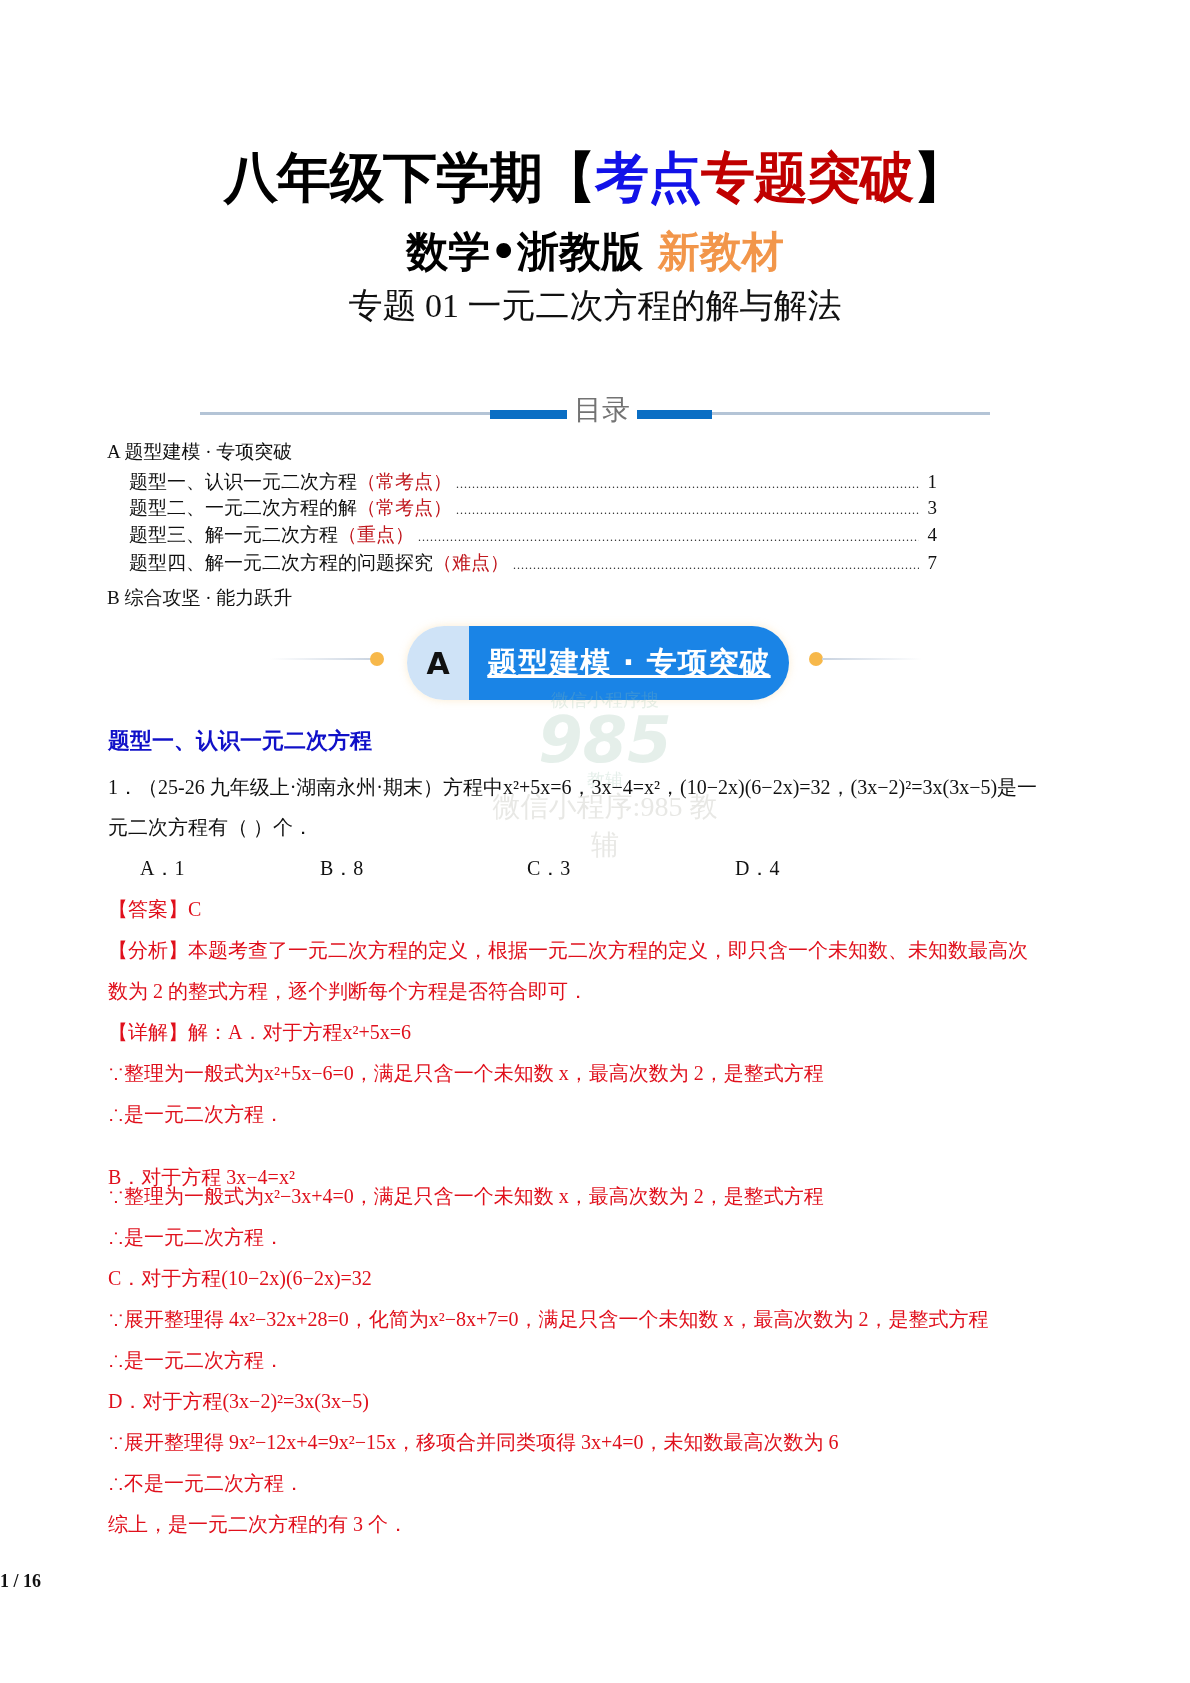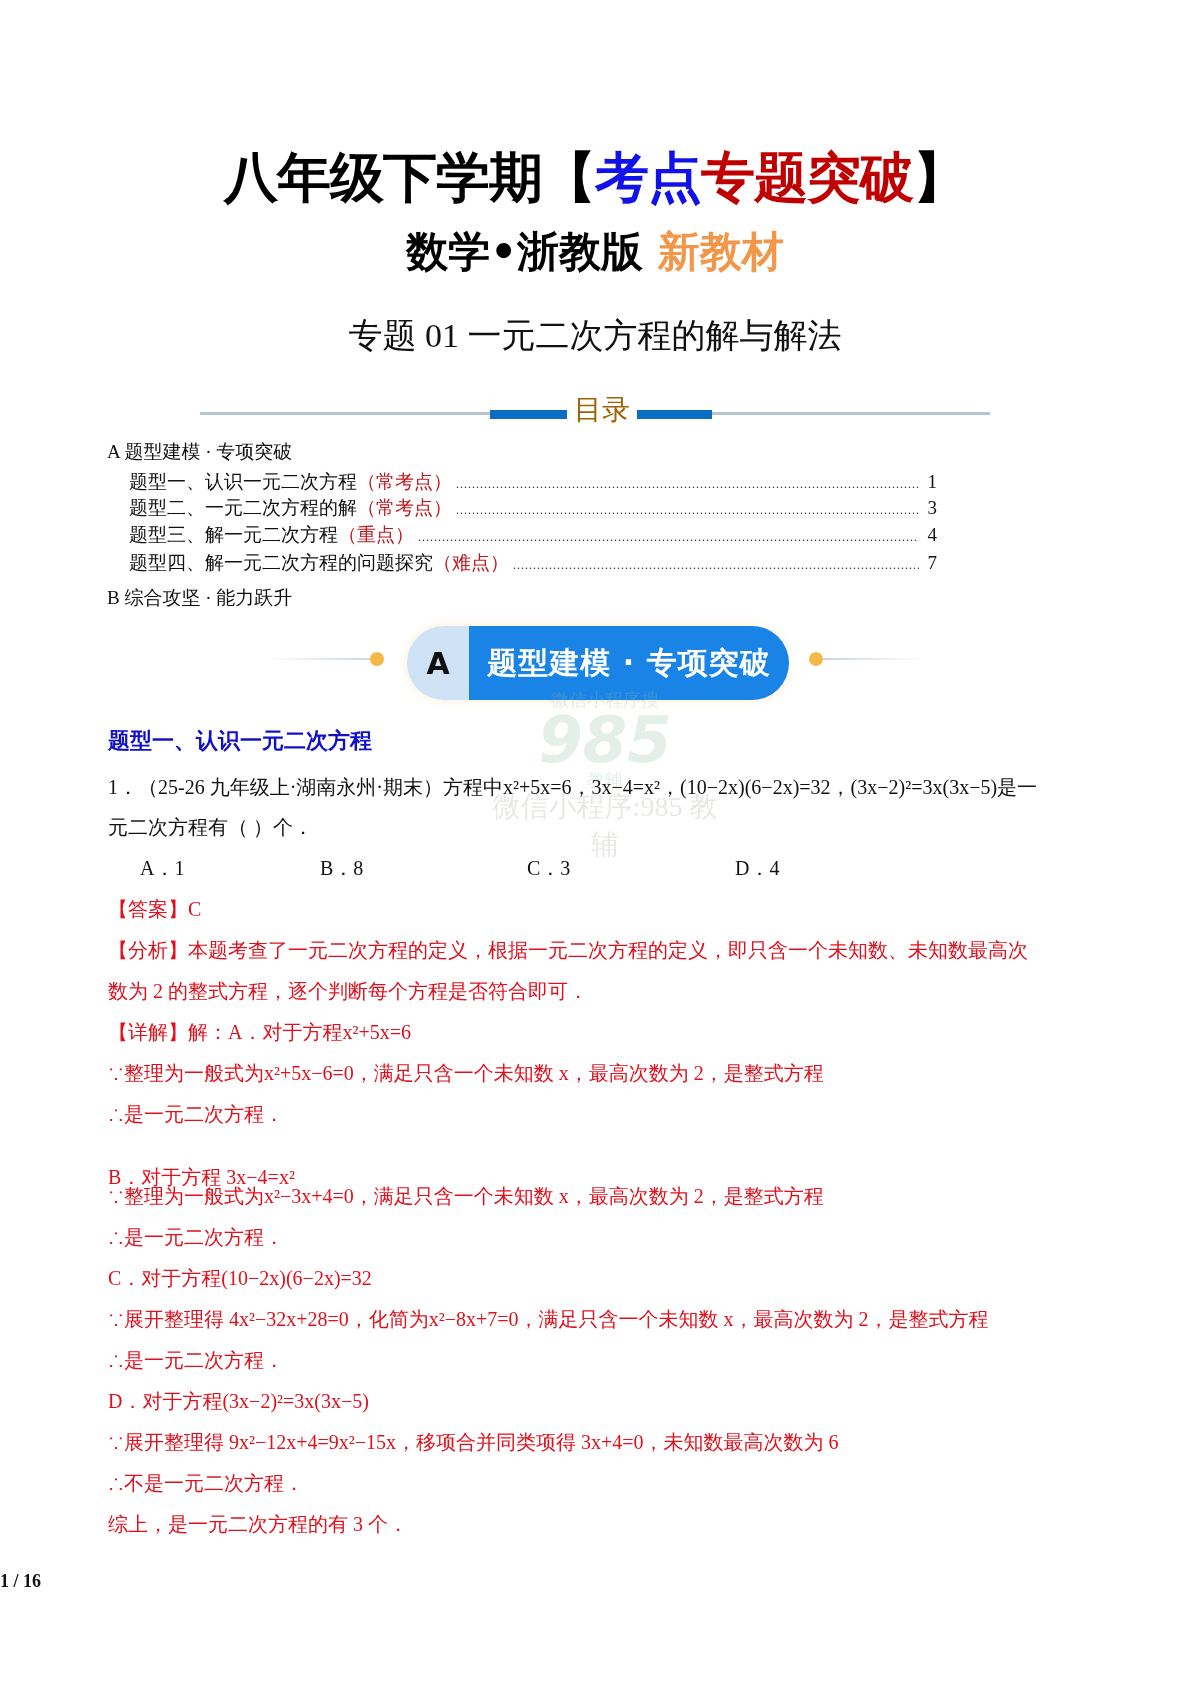--- a/index.html
+++ b/index.html
@@ -9,43 +9,43 @@
   .title-main { left: 0; width: 1190px; top: 146px; text-align: center;
     font-family: "DejaVu Sans", "Liberation Sans", sans-serif; font-weight: bold;
     font-size: 54px; letter-spacing: -1px; line-height: 64px; color: #000; }
   .title-main .blue { color: #1212e8; }
   .title-main .red { color: #c00000; }
   .title-sub { left: 0; width: 1190px; top: 226px; text-align: center;
     font-family: "DejaVu Sans", "Liberation Sans", sans-serif; font-weight: bold;
     font-size: 42px; line-height: 52px; color: #000; }
   .title-sub .orange { color: #f2964a; }
   .title-topic { left: 0; width: 1190px; top: 285px; text-align: center;
-    font-size: 34px; line-height: 42px; color: #111; margin-top: 30px; }
+    font-size: 34px; line-height: 42px; color: #111; }
 
   .toc-rule { top: 412px; height: 3px; background: #b4c4d6; }
   .toc-bar { top: 410px; height: 9px; background: #0a6ec4; }
   .toc-label { top: 392px; left: 567px; width: 70px; text-align: center;
-    font-family: "DejaVu Sans", sans-serif; font-size: 28px; color: #a16207; line-height: 36px; }
+    font-family: "DejaVu Sans", sans-serif; font-size: 28px; color: #737373; line-height: 36px; }
 
   .toc-line { left: 107px; width: 830px; font-size: 19px; line-height: 26px; display: flex; align-items: baseline; white-space: nowrap; }
   .toc-line.item { left: 129px; width: 808px; }
   .toc-line .red { color: #c0181e; }
   .toc-line .dots { flex: 1; overflow: hidden; margin: 0 4px; color: #333; letter-spacing: 1px; font-size: 12px; }
   .toc-line .dots::before { content: "..................................................................................................................................................................................................................................................."; }
   .toc-line .pg { width: 14px; text-align: right; }
 
   .banner-line { top: 658px; height: 2px; background: linear-gradient(90deg, #ffffff, #c9d3e0); }
   .banner-line.r { background: linear-gradient(90deg, #c9d3e0, #ffffff); }
   .banner-dot { top: 652px; width: 14px; height: 14px; border-radius: 50%; background: #f7b84a; }
   .banner-pill { top: 626px; left: 407px; width: 382px; height: 74px; border-radius: 37px; overflow: hidden; display: flex;
     box-shadow: 0 0 8px rgba(245,200,120,0.35); }
   .banner-pill .letter { width: 62px; background: #cfe3f7; display: flex; align-items: center; justify-content: center;
     font-family: "DejaVu Sans", sans-serif; font-weight: bold; font-size: 30px; color: #111; }
   .banner-pill .text { flex: 1; background: #1a84e6; display: flex; align-items: center; justify-content: center;
-    font-family: "DejaVu Sans", sans-serif; font-weight: bold; font-size: 30px; color: #fff; letter-spacing: 1px; }
+    font-family: "DejaVu Sans", sans-serif; font-weight: bold; font-size: 30px; color: #fff; letter-spacing: 1px; text-decoration: underline; }
 
   .watermark { left: 480px; top: 690px; width: 250px; text-align: center; color: rgba(150,190,170,0.25); pointer-events: none; }
   .watermark .wm-num { font-family: "DejaVu Sans", sans-serif; font-size: 64px; font-weight: bold; font-style: italic; line-height: 60px; }
   .watermark .wm-small { font-size: 18px; line-height: 20px; }
   .watermark .wm-bottom { position: absolute; left: 0; width: 250px; top: 98px; font-size: 28px; color: rgba(190,190,180,0.35); }
 
   .section-heading { left: 108px; top: 726px; font-family: "DejaVu Sans", sans-serif; font-weight: bold; font-size: 22px;
     color: #1010c8; line-height: 30px; }
 
   .line { left: 108px; width: 990px; font-size: 20px; line-height: 28px; white-space: nowrap; }

